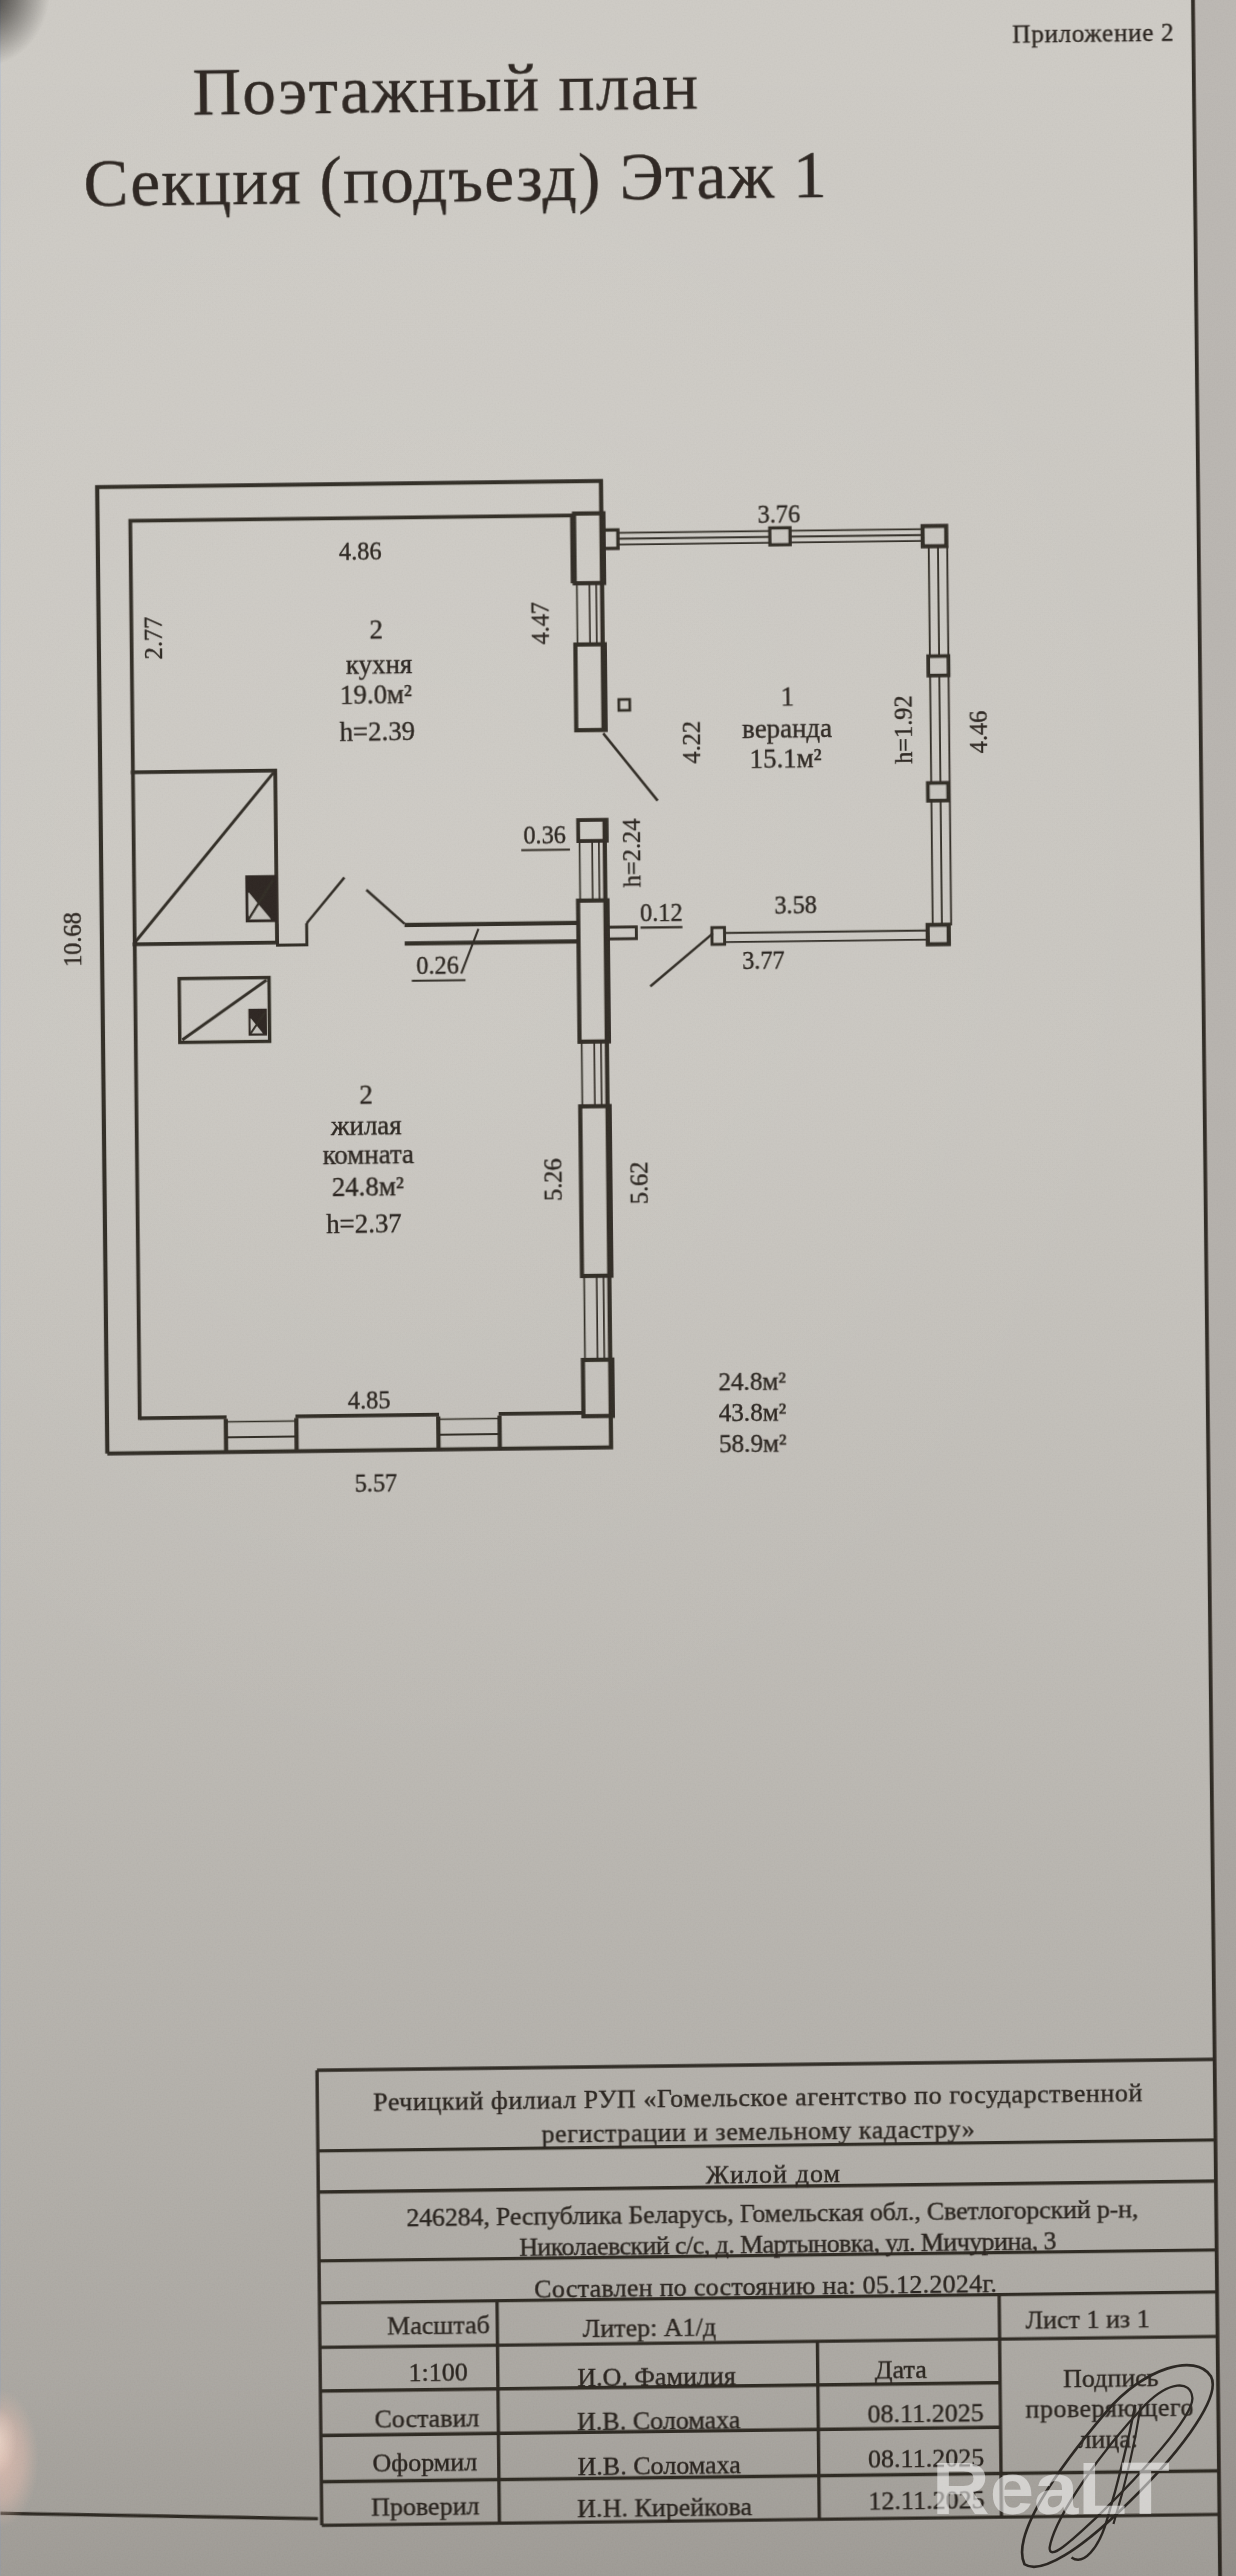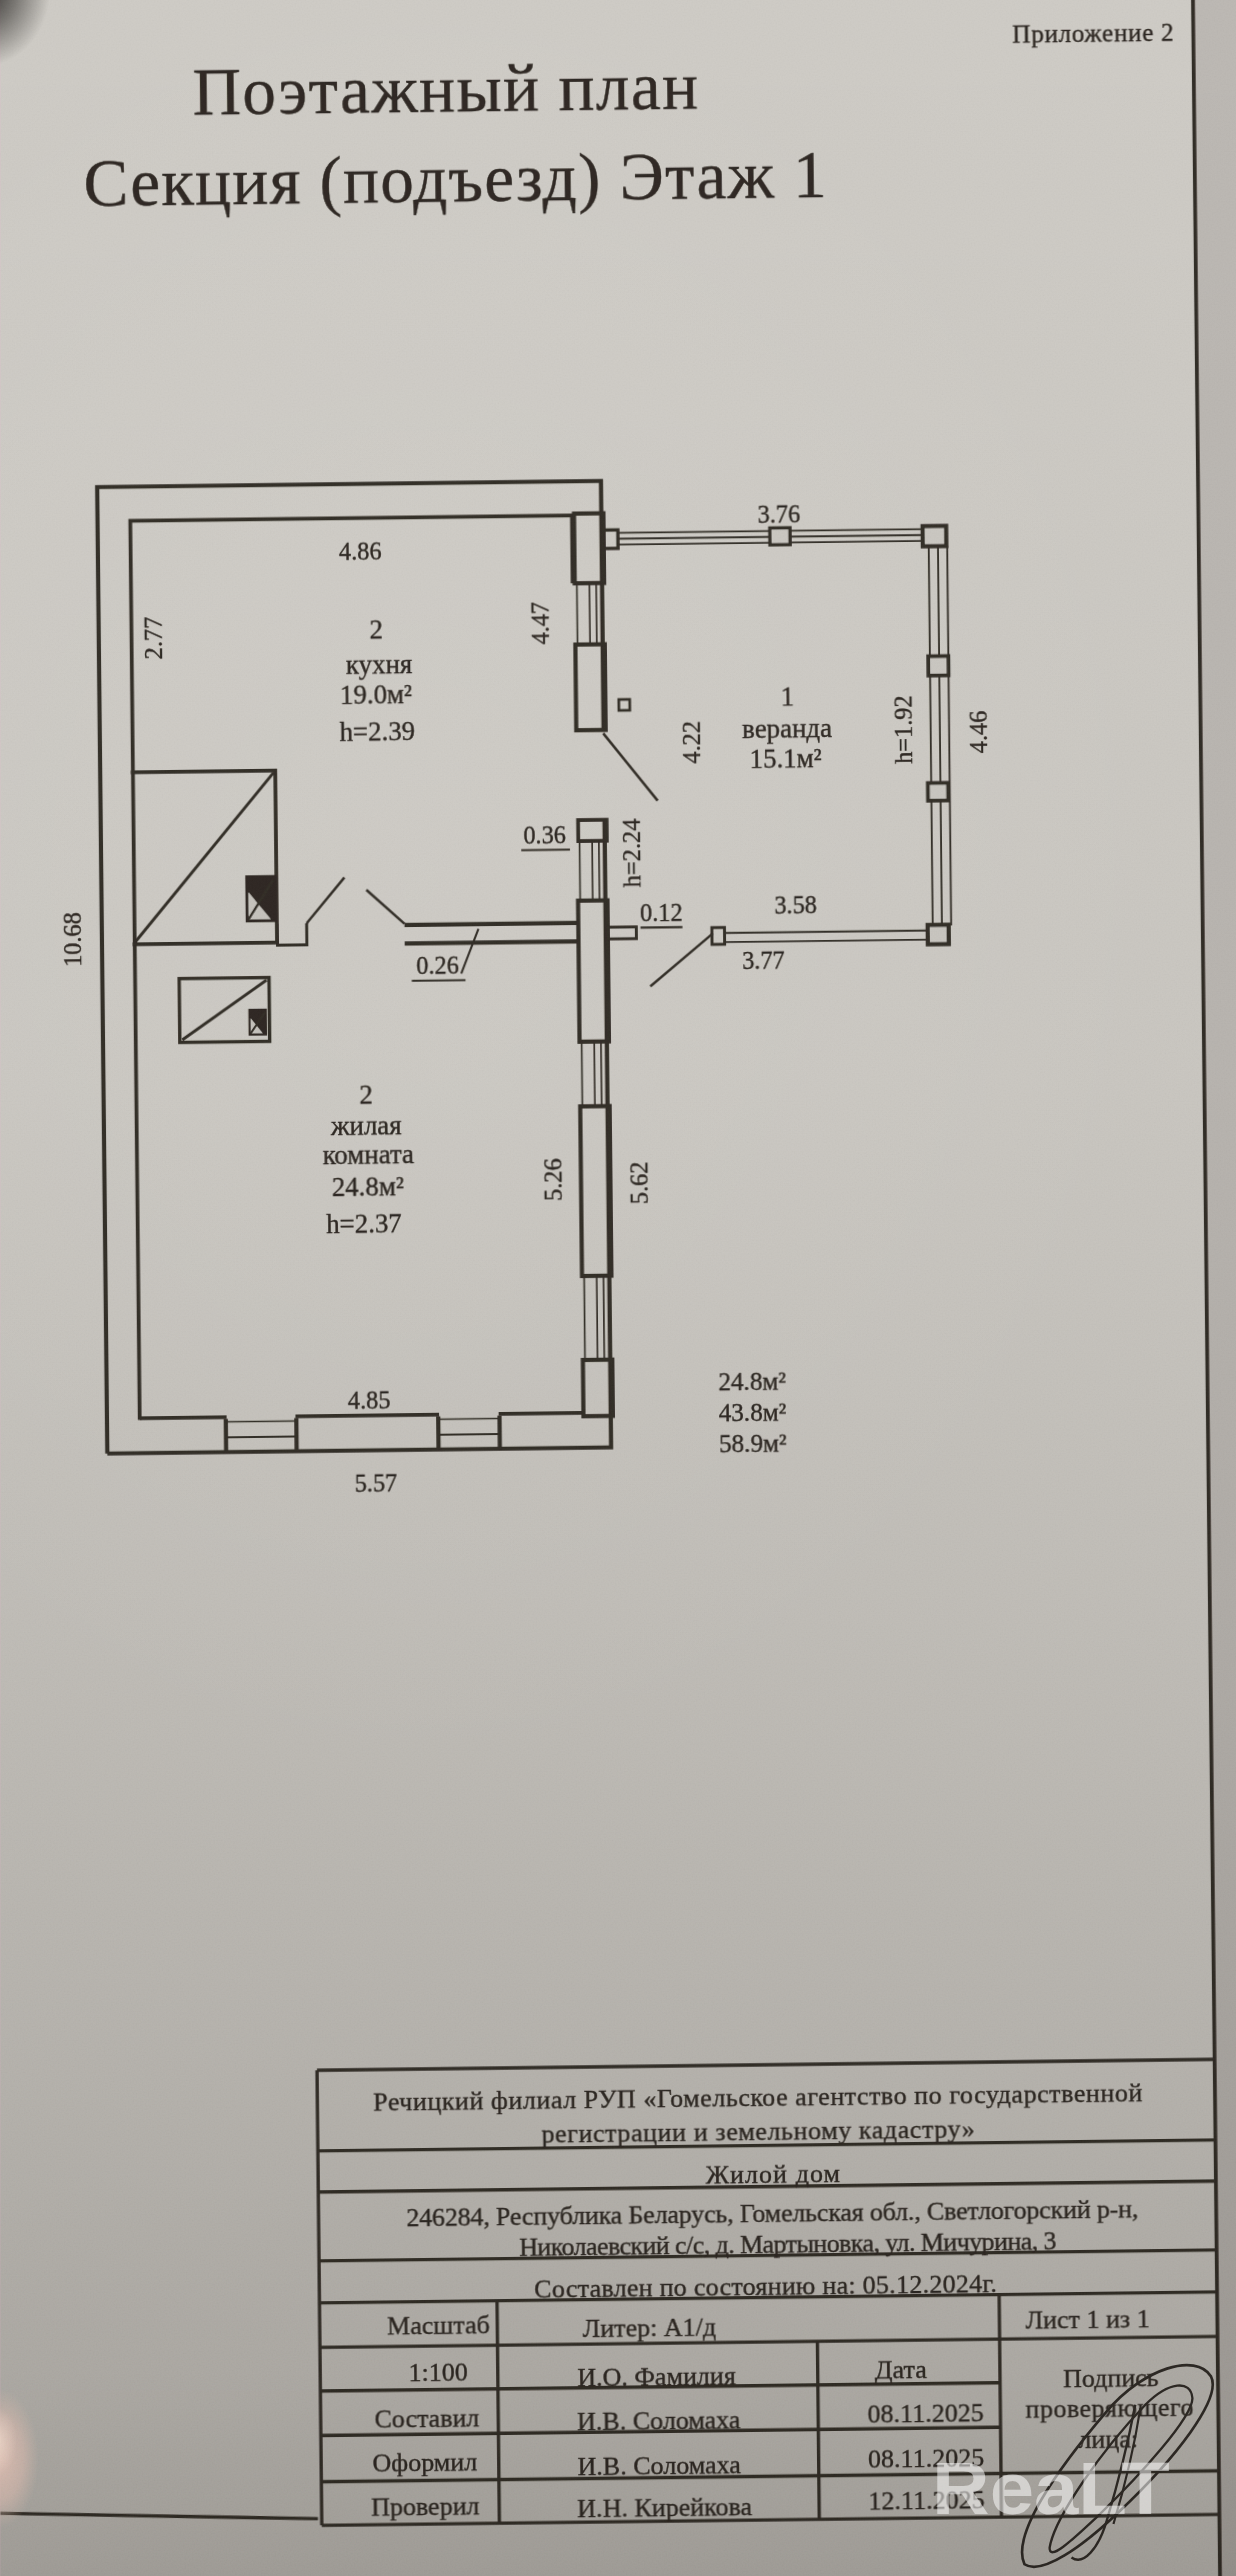--- a/index.html
+++ b/index.html
@@ -1,16 +1,16 @@
 <!DOCTYPE html>
 <html style="font-size:13.4px"><head>
 <meta charset="utf-8">
 <style>
 html,body{margin:0;padding:0;}
-#page{position:relative;width:1237px;height:2576px;background:#f9a8d4;overflow:hidden;}
+#page{position:relative;width:1237px;height:2576px;background:#3b82f6;overflow:hidden;}
 text{font-family:"Liberation Serif",serif;fill:#2d2721;}
 </style>
 </head>
 <body>
 <div id="page">
 <svg width="1237" height="2576" viewBox="0 0 1473 3068">
 <defs>
 <linearGradient id="vig" x1="0" y1="0" x2="0" y2="1">
 <stop offset="0" stop-color="#16110c" stop-opacity="0"></stop>
 <stop offset="0.42" stop-color="#16110c" stop-opacity="0.03"></stop>

